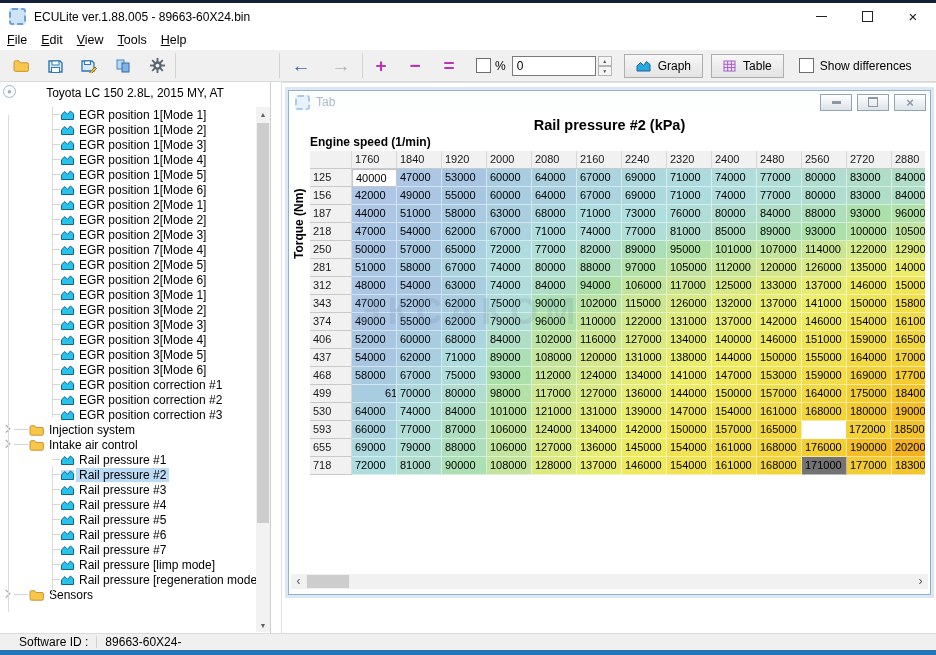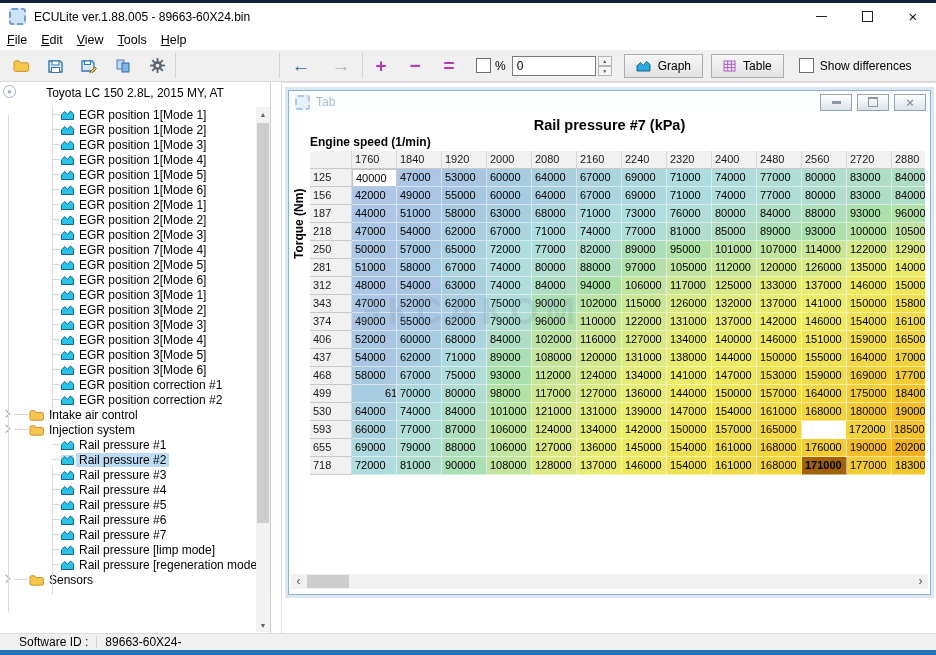--- a/index.html
+++ b/index.html
@@ -394,42 +394,51 @@
         <div class="tree-row">
           <span class="conn conn-l"></span>
           <span class="ticon">
             <svg width="13" height="10">
               <path d="M0.5 9.5 V4.8 L3.8 1.6 L6.6 4.4 L9.4 1 L12.5 3.8 V9.5 Z" fill="#27c3ea" stroke="#14628f" stroke-width="1"></path>
             </svg>
           </span>
           <span class="tlabel">EGR position correction #2</span>
         </div>
         <div class="tree-row">
+          <span class="conn conn-l"></span>
+          <span class="ticon">
+            <svg width="13" height="10">
+              <path d="M0.5 9.5 V4.8 L3.8 1.6 L6.6 4.4 L9.4 1 L12.5 3.8 V9.5 Z" fill="#27c3ea" stroke="#14628f" stroke-width="1"></path>
+            </svg>
+          </span>
+          <span class="tlabel">EGR position correction #3</span>
+        </div>
+        <div class="tree-row">
           <span class="expander">
             <span class="chev"></span>
           </span>
           <span class="conn conn-f"></span>
           <span class="ticon">
             <svg width="15" height="12">
               <path d="M1 3.2 q0-1.5 1.5-1.5 h3 l1.5 1.8 h6 q1.4 0 1.4 1.4 v4.9 q0 1.4-1.4 1.4 h-10.6 q-1.4 0-1.4-1.4 z" fill="#f7c64a" stroke="#c9952f"></path>
             </svg>
           </span>
-          <span class="tlabel">Intake air control</span>
+          <span class="tlabel">Injection system</span>
         </div>
         <div class="tree-row">
           <span class="expander">
             <span class="chev"></span>
           </span>
           <span class="conn conn-f"></span>
           <span class="ticon">
             <svg width="15" height="12">
               <path d="M1 3.2 q0-1.5 1.5-1.5 h3 l1.5 1.8 h6 q1.4 0 1.4 1.4 v4.9 q0 1.4-1.4 1.4 h-10.6 q-1.4 0-1.4-1.4 z" fill="#f7c64a" stroke="#c9952f"></path>
             </svg>
           </span>
-          <span class="tlabel">Injection system</span>
+          <span class="tlabel">Intake air control</span>
         </div>
         <div class="tree-row">
           <span class="conn conn-l"></span>
           <span class="ticon">
             <svg width="13" height="10">
               <path d="M0.5 9.5 V4.8 L3.8 1.6 L6.6 4.4 L9.4 1 L12.5 3.8 V9.5 Z" fill="#27c3ea" stroke="#14628f" stroke-width="1"></path>
             </svg>
           </span>
           <span class="tlabel">Rail pressure #1</span>
         </div>
@@ -538,21 +547,21 @@
               <span class="cw-min"></span>
             </span>
           <span class="cw-btn">
               <span class="cw-rest"></span>
             </span>
           <span class="cw-btn">
               <span class="cw-close">×</span>
             </span>
         </span>
       </div>
-      <div class="child-title">Rail pressure #7 (kPa)</div>
+      <div class="child-title">Rail pressure #2 (kPa)</div>
       <div class="xlabel">Engine speed (1/min)</div>
       <div class="ylabel">Torque (Nm)</div>
       <div class="grid">
           <div class="grow">
             <span class="cell h rh"></span>
             <span class="cell h dh">1760</span>
             <span class="cell h dh">1840</span>
             <span class="cell h dh">1920</span>
             <span class="cell h dh">2000</span>
             <span class="cell h dh">2080</span>
@@ -826,21 +835,21 @@
             <span class="cell d" style="background: rgb(175, 220, 222);">72000</span>
             <span class="cell d" style="background: rgb(176, 221, 205);">81000</span>
             <span class="cell d" style="background: rgb(172, 223, 180);">90000</span>
             <span class="cell d" style="background: rgb(196, 228, 157);">108000</span>
             <span class="cell d" style="background: rgb(220, 233, 128);">128000</span>
             <span class="cell d" style="background: rgb(232, 236, 112);">137000</span>
             <span class="cell d" style="background: rgb(238, 233, 95);">146000</span>
             <span class="cell d" style="background: rgb(240, 226, 81);">154000</span>
             <span class="cell d" style="background: rgb(241, 219, 71);">161000</span>
             <span class="cell d" style="background: rgb(242, 212, 61);">168000</span>
-            <span class="cell d" style="background: #a16207; font-weight: bold;">171000</span>
+            <span class="cell d" style="background: #737373;">171000</span>
             <span class="cell d" style="background: rgb(243, 204, 51);">177000</span>
             <span class="cell d" style="background: rgb(243, 198, 46);">183000</span>
           </div>
         </div>
       <div class="watermark">ЭКСАКОМ</div>
       <div class="hscroll">
         <span class="hs-arrow" style="left:0">‹</span>
         <span class="hs-thumb"></span>
         <span class="hs-arrow" style="right:0">›</span>
       </div>

